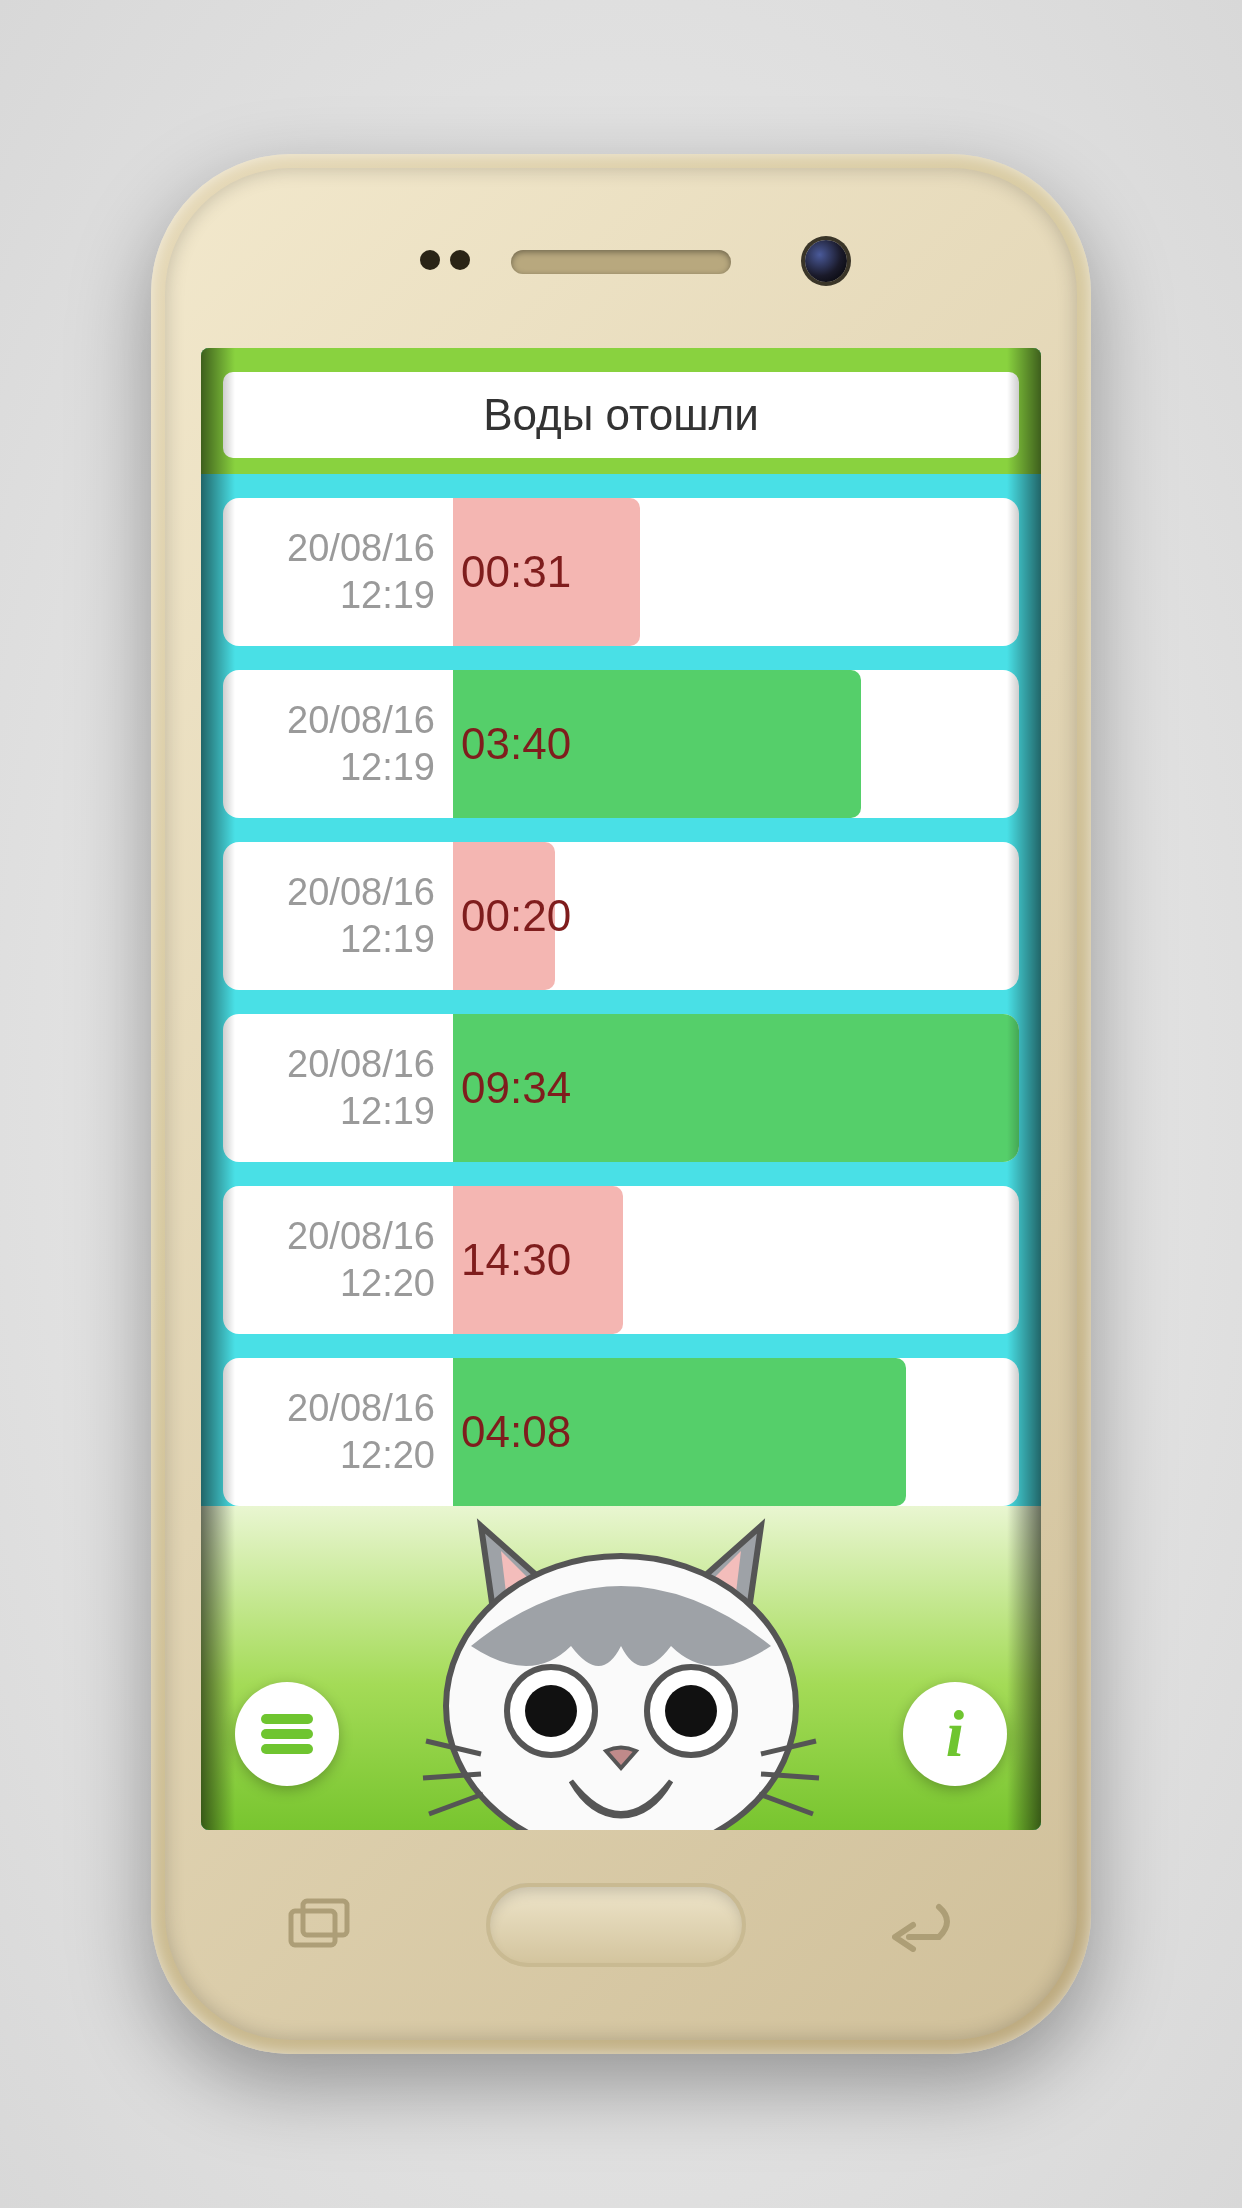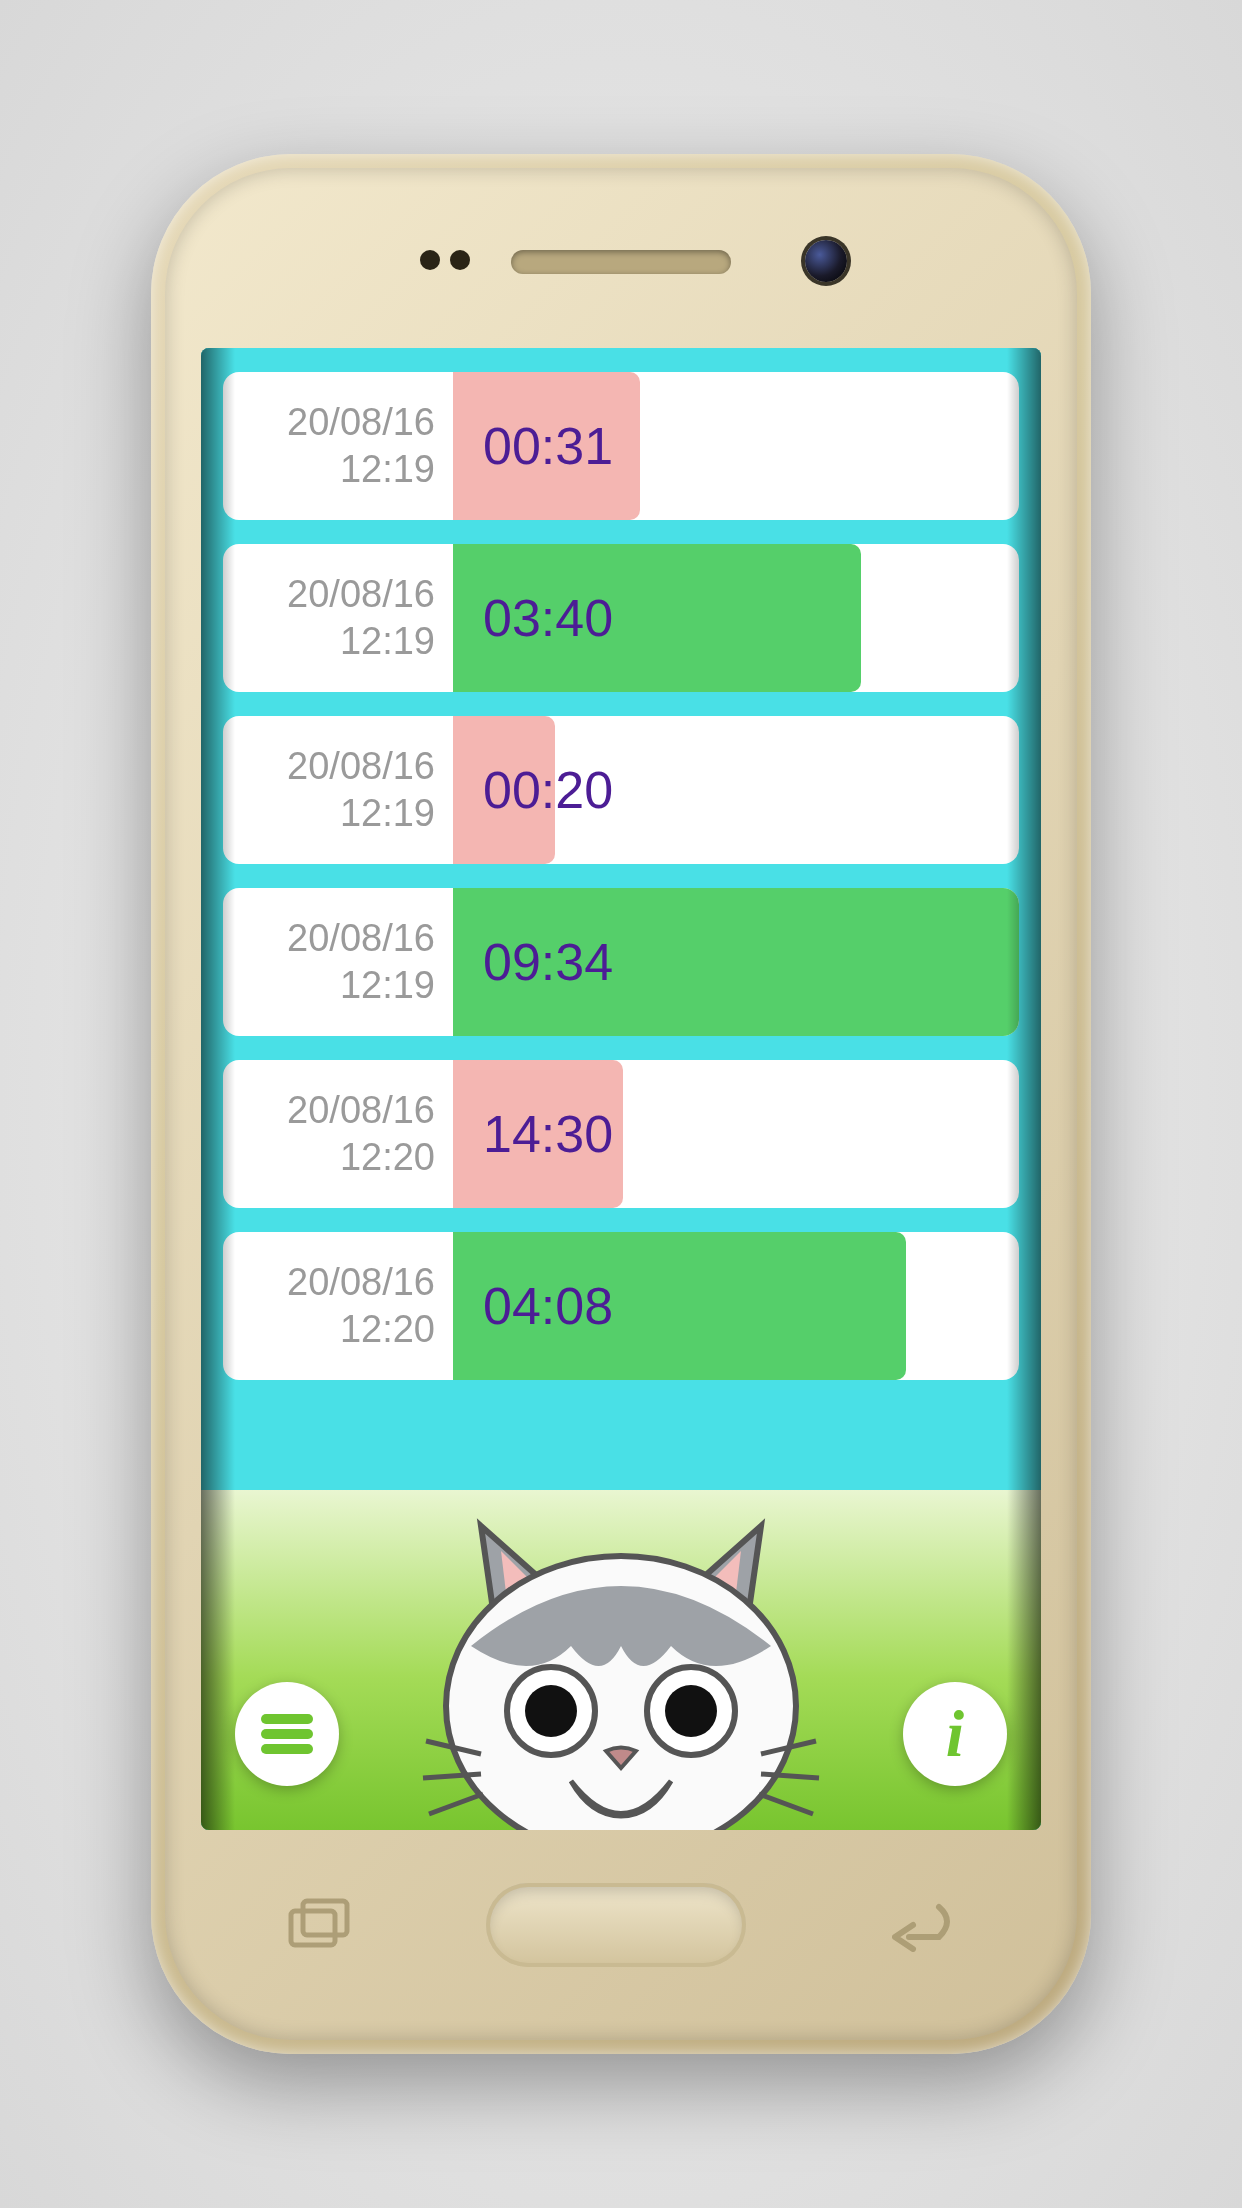--- a/index.html
+++ b/index.html
@@ -123,22 +123,22 @@
 .row .bar-wrap {
   flex: 1; position: relative;
 }
 .row .bar {
   position: absolute; left: 0; top: 0; bottom: 0;
   border-radius: 0 10px 10px 0;
 }
 .row .bar.pink  { background: #f4b6b2; }
 .row .bar.green { background: #55cf6a; }
 .row .dur {
-  position: absolute; left: 30px; top: 50%; transform: translateY(-50%);
-  font-size: 52px; color: #4c1d95; font-weight: 400;
+  position: absolute; left: 8px; top: 50%; transform: translateY(-50%);
+  font-size: 44px; color: #7f1d1d; font-weight: 400;
 }
 
 
 .app-footer {
   position: relative;
   height: 340px;
   background: linear-gradient(to bottom, #e9f6d1 0%, #a4db57 55%, #78c52f 100%);
 }
 .round-btn {
   position: absolute;
@@ -184,20 +184,25 @@
       <div class="speaker"></div>
       <div class="front-cam"></div>
     </div>
 
     <div class="screen">
       <div class="screen-curve left"></div>
       <div class="screen-curve right"></div>
 
       <div class="app">
 
+        <div class="app-header">
+          <div class="header-bar">
+            <span>Воды отошли</span>
+          </div>
+        </div>
 
         <div class="list" id="list">
             <div class="row">
               <div class="dt">
                 <span>20/08/16</span>
                 <span>12:19</span>
               </div>
               <div class="bar-wrap">
                 <div class="bar pink" style="width: 33%;"></div>
                 <div class="dur">00:31</div>

